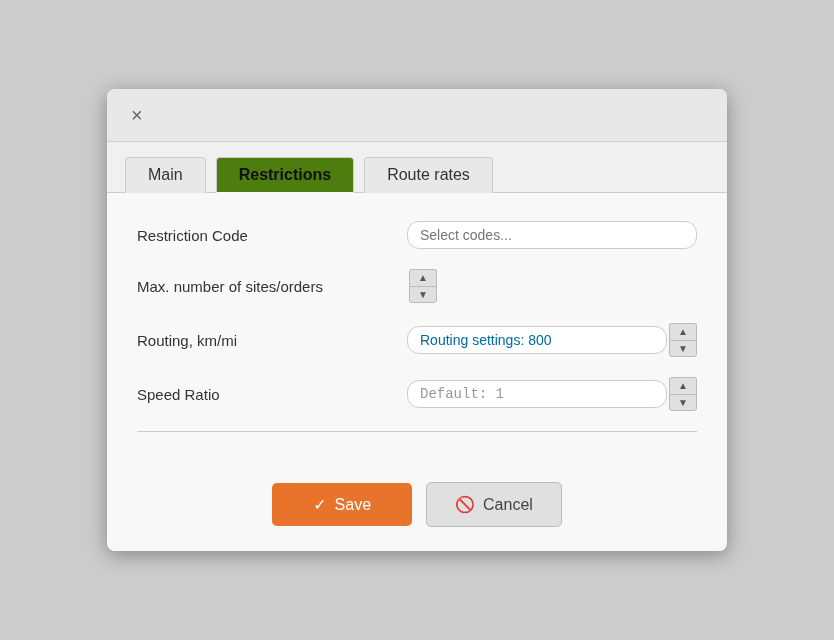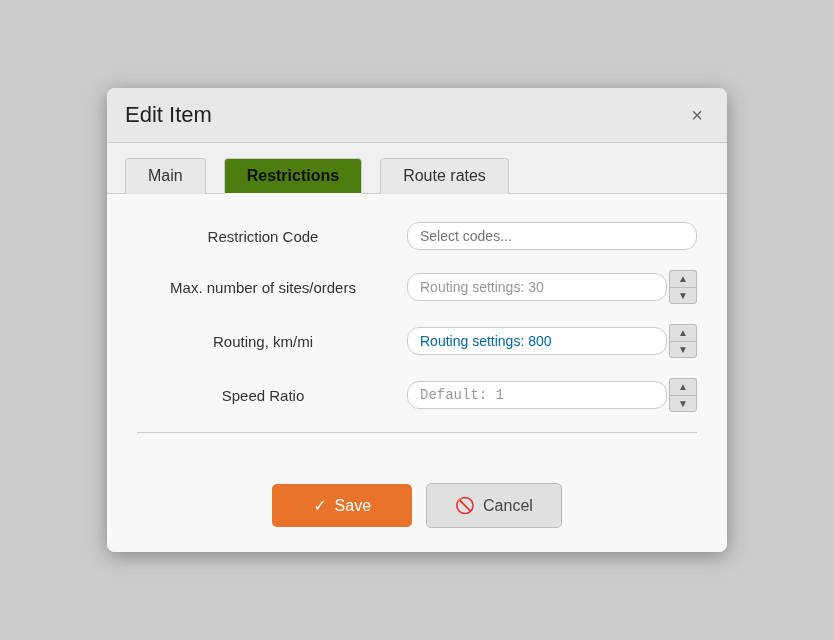--- a/index.html
+++ b/index.html
@@ -48,21 +48,21 @@
       cursor: pointer;
       padding: 2px 6px;
       line-height: 1;
     }
 
     .tabs {
       display: flex;
       padding: 14px 18px 0 18px;
       background: #f0f0f0;
       border-bottom: 1px solid #ccc;
-      gap: 16px;
+      gap: 8px;
     }
 
     .tab {
       padding: 8px 22px;
       font-size: 16px;
       cursor: pointer;
       border: 1px solid #ccc;
       border-bottom: none;
       border-radius: 4px 4px 0 0;
       background: #e8e8e8;
@@ -87,21 +87,21 @@
     }
 
     .form-row {
       display: flex;
       align-items: center;
       margin-bottom: 20px;
     }
 
     .form-label {
       width: 270px;
-      text-align: center;
+      text-align: left;
       padding-right: 18px;
       font-size: 15px;
       color: #333;
       flex-shrink: 0;
     }
 
     .form-control-wrapper {
       flex: 1;
       display: flex;
       align-items: center;
@@ -195,21 +195,20 @@
       min-width: 130px;
       justify-content: center;
     }
   </style>
 </head>
 <body>
 
 <div class="dialog">
 
   <div class="dialog-header">
-    <span class="dialog-title">Edit Item</span>
     <button class="close-btn">×</button>
   </div>
 
   <div class="tabs">
     <div class="tab">Main</div>
     <div class="tab active">Restrictions</div>
     <div class="tab">Route rates</div>
   </div>
 
   <div class="dialog-body">
@@ -217,21 +216,20 @@
     <div class="form-row">
       <label class="form-label">Restriction Code</label>
       <div class="form-control-wrapper">
         <input class="form-input" type="text" placeholder="Select codes..." style="">
       </div>
     </div>
 
     <div class="form-row">
       <label class="form-label">Max. number of sites/orders</label>
       <div class="form-control-wrapper">
-        <input class="form-input" type="text" style="color: rgb(153, 153, 153);" value="Routing settings: 30">
         <div class="spinner-wrapper">
           <button class="spinner-btn">▲</button>
           <button class="spinner-btn">▼</button>
         </div>
       </div>
     </div>
 
     <div class="form-row">
       <label class="form-label">Routing, km/mi</label>
       <div class="form-control-wrapper">

